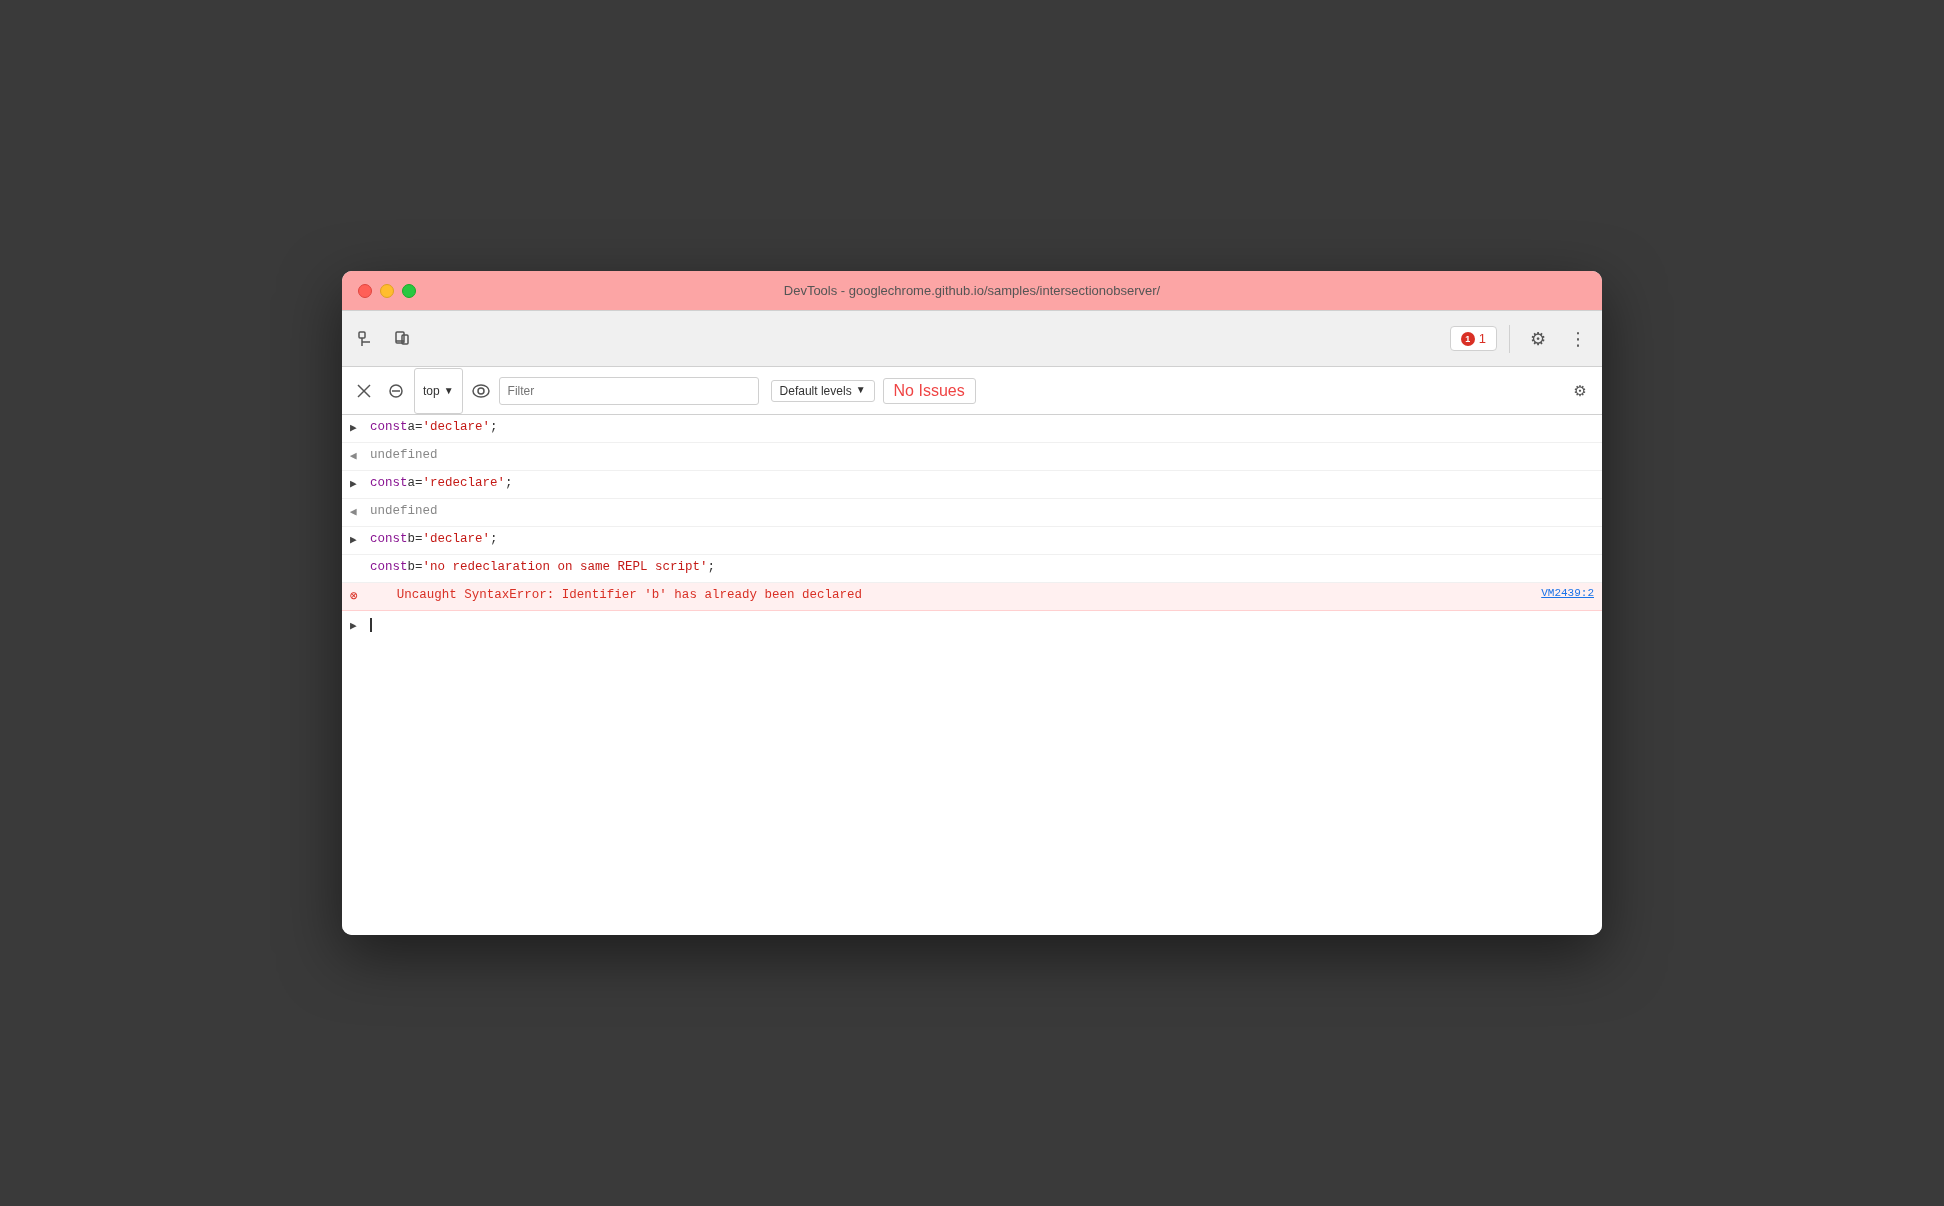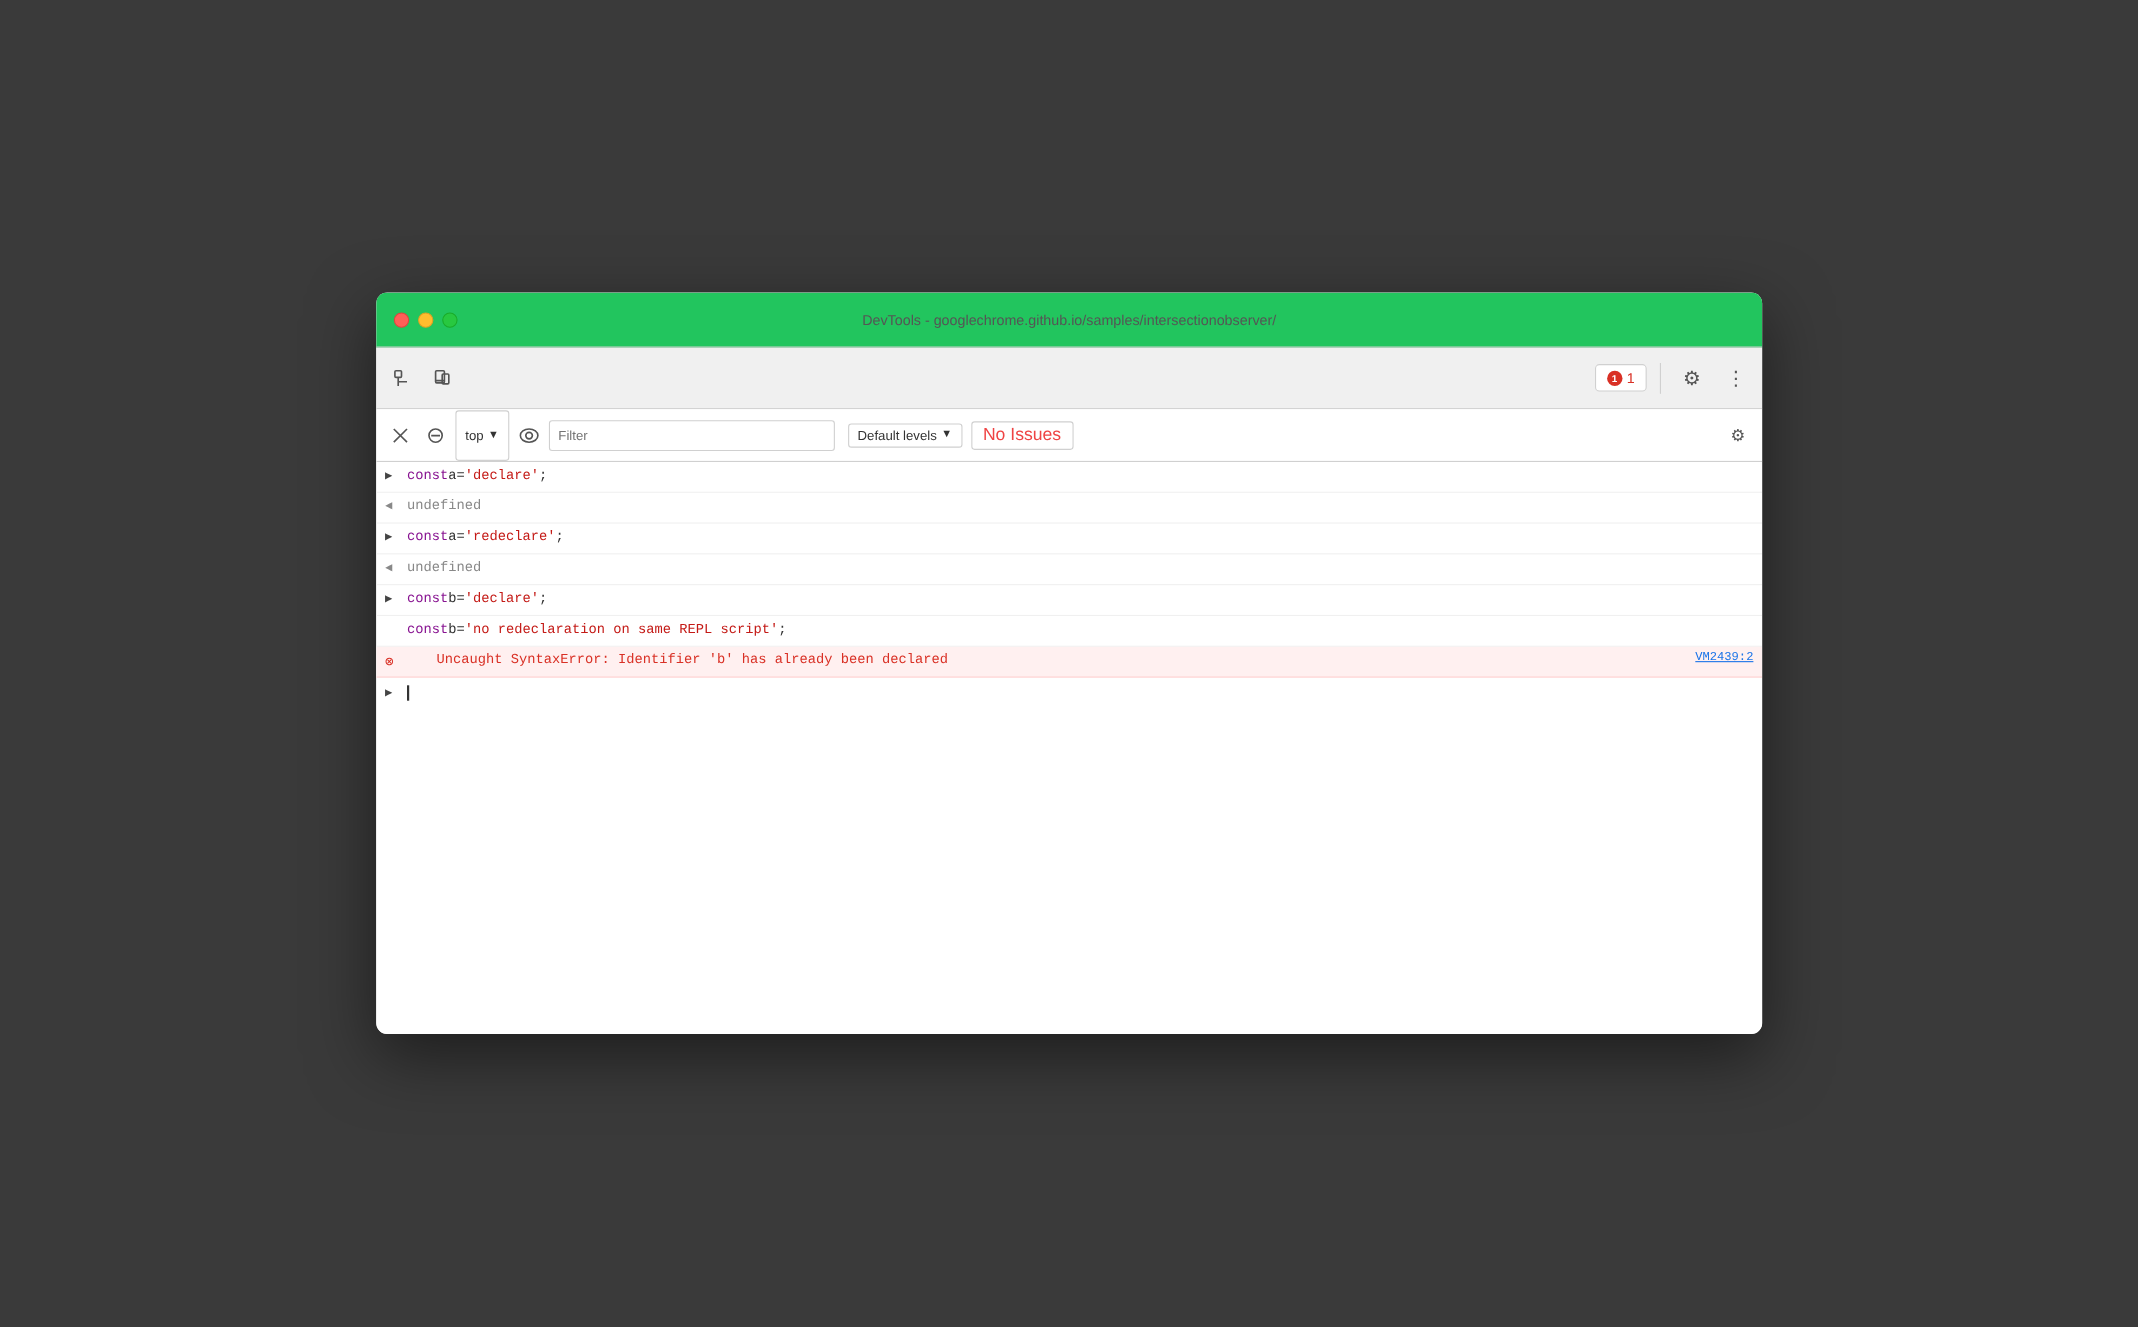--- a/index.html
+++ b/index.html
@@ -12,22 +12,22 @@
       font-family: -apple-system, BlinkMacSystemFont, 'Segoe UI', sans-serif;
     }
     .window {
       width: 1260px;
       background: #f5f5f5;
       border-radius: 10px;
       box-shadow: 0 20px 60px rgba(0,0,0,0.5);
       overflow: hidden;
     }
     .title-bar {
-      background: #22c55e;
-      height: 50px;
+      background: #fca5a5;
+      height: 40px;
       display: flex;
       align-items: center;
       padding: 0 16px;
       border-bottom: 1px solid #d0d0d0;
       position: relative;
     }
     .traffic-lights {
       display: flex;
       gap: 8px;
       align-items: center;

